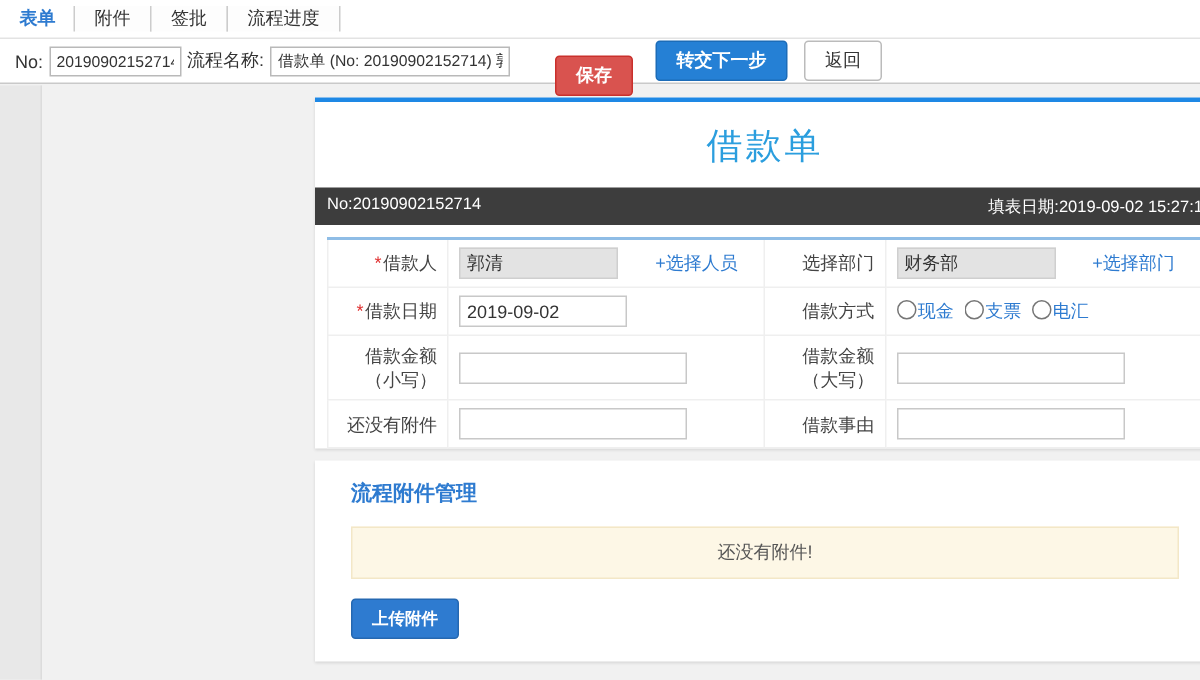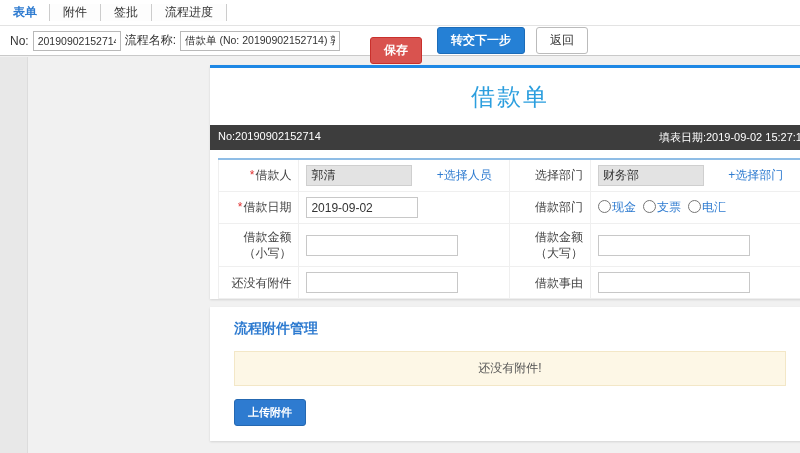--- a/index.html
+++ b/index.html
@@ -90,21 +90,21 @@
         <td class="fvalue">
           <input class="cell-input ro" readonly="" value="财务部" style="">
           <a class="sel-link" href="#">+选择部门</a>
         </td>
       </tr>
       <tr>
         <td class="flabel"><span class="req">*</span><span>借款日期</span></td>
         <td class="fvalue">
           <input class="cell-input" value="2019-09-02" style="">
         </td>
-        <td class="flabel"><span>借款部门</span></td>
+        <td class="flabel"><span>借款方式</span></td>
         <td class="fvalue">
           <label class="radio-opt"><input type="radio" name="paymethod" style=""><span>现金</span></label><label class="radio-opt"><input type="radio" name="paymethod" style=""><span>支票</span></label><label class="radio-opt"><input type="radio" name="paymethod" style=""><span>电汇</span></label>
         </td>
       </tr>
       <tr>
         <td class="flabel"><span>借款金额（小写）</span></td>
         <td class="fvalue">
           <input class="cell-input wide" style="">
         </td>
         <td class="flabel"><span>借款金额（大写）</span></td>

